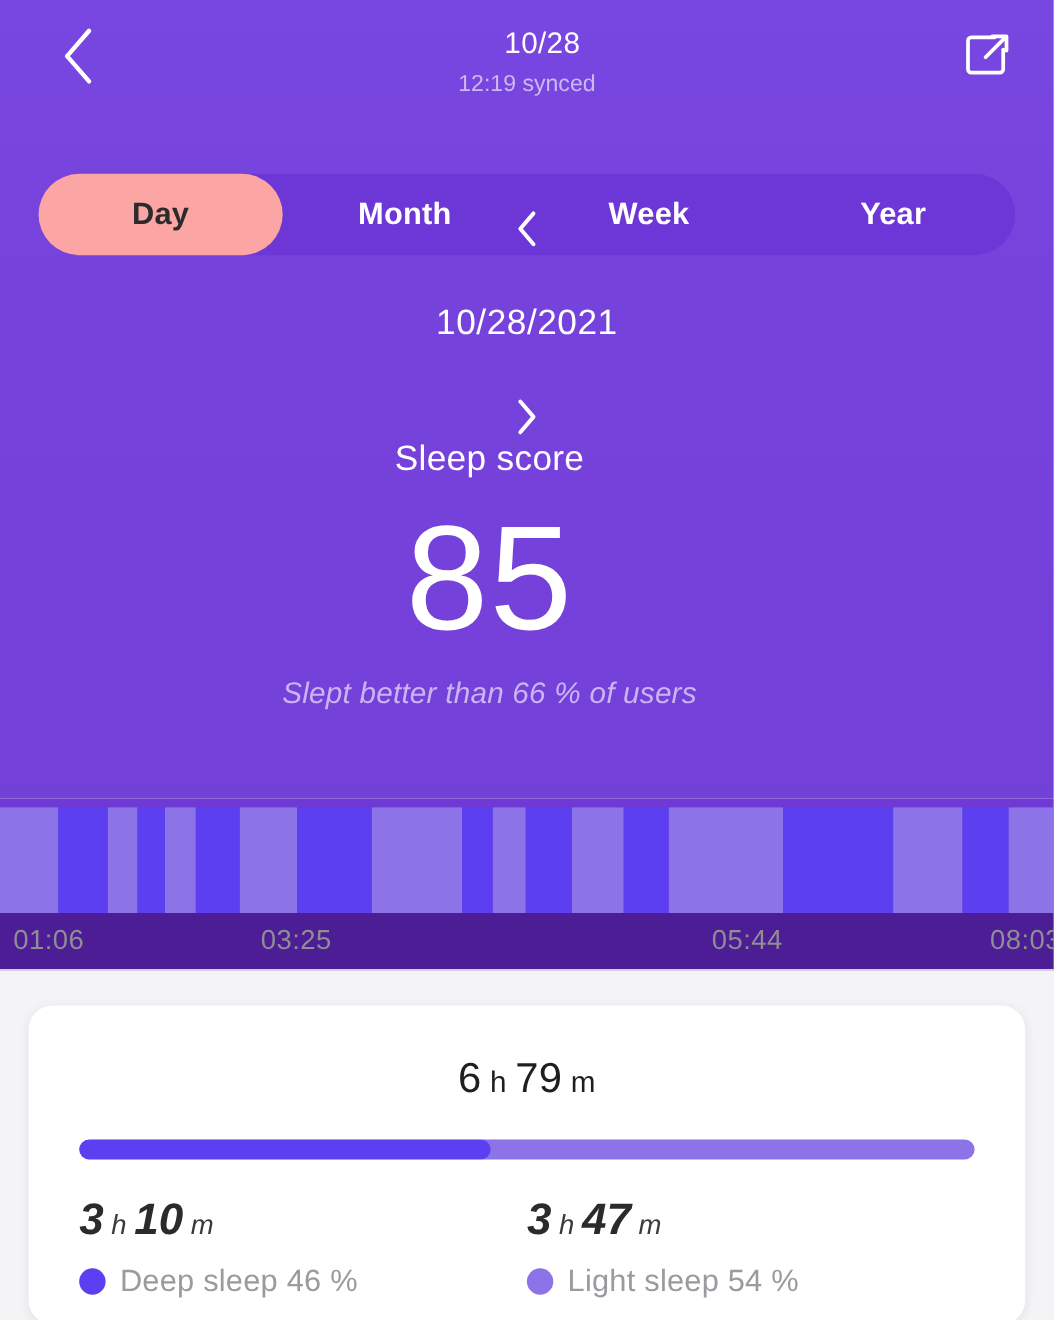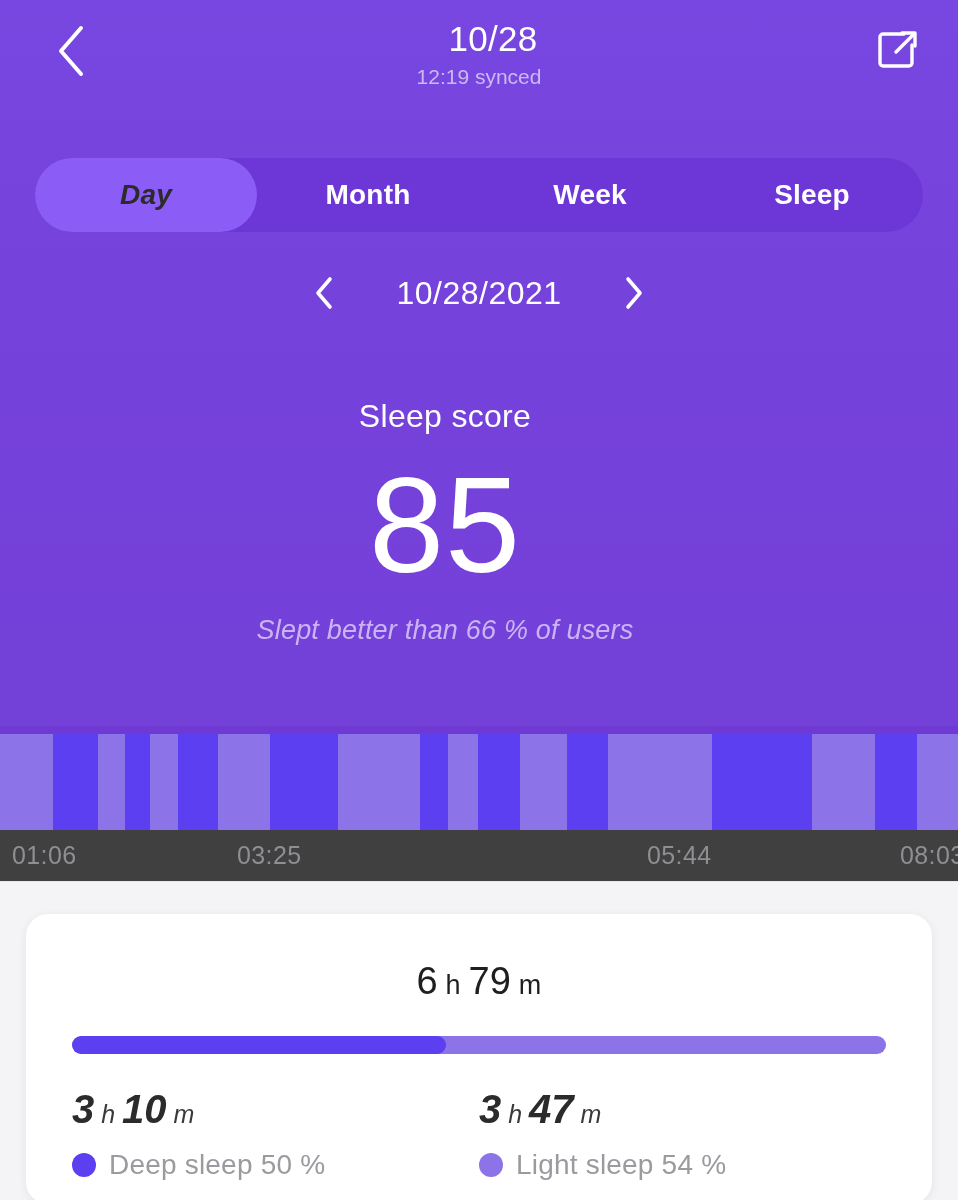--- a/index.html
+++ b/index.html
@@ -26,45 +26,45 @@
     display:flex; align-items:center; justify-content:center; cursor:pointer;
   }
   .share-btn {
     position:absolute; right:28px; top:18px; width:64px; height:64px;
     display:flex; align-items:center; justify-content:center; cursor:pointer;
   }
   .title-wrap {
     position:absolute; left:0; top:18px; width:958px; text-align:center;
   }
   .hdr-title {
-    font-size:35px; color:#ffffff; font-weight:400; line-height:42px;
+    font-size:27px; color:#ffffff; font-weight:400; line-height:42px;
     letter-spacing:.3px;
     margin-left:28px;
   }
   .hdr-sub {
     font-size:21px; color:#cdb8f2; font-weight:400; line-height:28px;
     margin-top:3px;
   }
 
   
   .tabs {
     position:absolute; left:35px; top:158px; width:888px; height:74px;
     background:#6d36d6; border-radius:37px; display:flex; align-items:center;
   }
   .tab {
     flex:1 1 0; height:74px; display:flex; align-items:center;
     justify-content:center; font-size:28px; font-weight:bold;
     color:#ffffff; cursor:pointer; border-radius:37px; letter-spacing:.2px;
   }
-  .tab.active { background:#8b5cf6; color:#2b2b2b;font-style:italic; }
+  .tab.active { background:#fca5a5; color:#2b2b2b; }
 
   
   .datenav {
     position:absolute; left:0; top:262px; width:958px; height:62px;
-    display:flex; align-items:center; justify-content:center; gap:50px;
+    display:flex; align-items:center; justify-content:center; gap:50px;flex-direction:column;
   }
   .date-arrow {
     width:44px; height:44px; display:flex; align-items:center;
     justify-content:center; cursor:pointer;
   }
   .date-label { font-size:32px; color:#ffffff; letter-spacing:.5px; }
 
   
   .score-block { position:absolute; left:0; top:398px; width:890px; text-align:center; }
   .score-title { font-size:32px; color:#ffffff; letter-spacing:.3px; }
@@ -80,21 +80,21 @@
     background:#6e3ad3;
   }
   .hypno {
     position:absolute; top:8px; left:0; width:958px; height:96px;
   }
   .seg { position:absolute; top:0; height:96px; }
 
   
   .axis {
     position:absolute; top:830px; left:0; width:958px; height:52px;
-    background:#404040; border-bottom:1px solid #e6e6ea;padding-left:44px;
+    background:#4c1d95; border-bottom:1px solid #e6e6ea;padding-left:44px;
   }
   .axis-label {
     position:absolute; top:11px; font-size:25px; color:#8e8e93;
     letter-spacing:.4px; white-space:nowrap;
   }
 
   
   .card {
     position:absolute; left:26px; top:914px; width:906px; height:290px;
     background:#ffffff; border-radius:22px;
@@ -163,21 +163,21 @@
     <div class="tab active">
       <span>Day</span>
     </div>
     <div class="tab">
       <span>Month</span>
     </div>
     <div class="tab">
       <span>Week</span>
     </div>
     <div class="tab">
-      <span>Sleep</span>
+      <span>Year</span>
     </div>
   </div>
 
   <div class="datenav">
     <div class="date-arrow">
       <svg width="20" height="34" viewBox="0 0 20 34" fill="none">
         <path d="M16 3 L4 17 L16 31" stroke="#ffffff" stroke-width="3.6" stroke-linecap="round" stroke-linejoin="round"></path>
       </svg>
     </div>
     <div class="date-label">10/28/2021</div>
@@ -234,21 +234,21 @@
       <div class="bar-fill" id="barfill" style="width: 46%;"></div>
     </div>
 
     <div class="legend">
       <div class="legend-col">
         <div class="legend-dur">
           <span>3</span><span class="u">&nbsp;h&nbsp;</span><span>10</span><span class="u">&nbsp;m</span>
         </div>
         <div class="legend-row">
           <span class="dot" id="dot-deep" style="background: rgb(91, 63, 240);"></span>
-          <span class="legend-text">Deep sleep 50 %</span>
+          <span class="legend-text">Deep sleep 46 %</span>
         </div>
       </div>
 
       <div class="legend-col">
         <div class="legend-dur">
           <span>3</span><span class="u">&nbsp;h&nbsp;</span><span>47</span><span class="u">&nbsp;m</span>
         </div>
         <div class="legend-row">
           <span class="dot" id="dot-light" style="background: rgb(141, 115, 232);"></span>
           <span class="legend-text">Light sleep 54 %</span>

